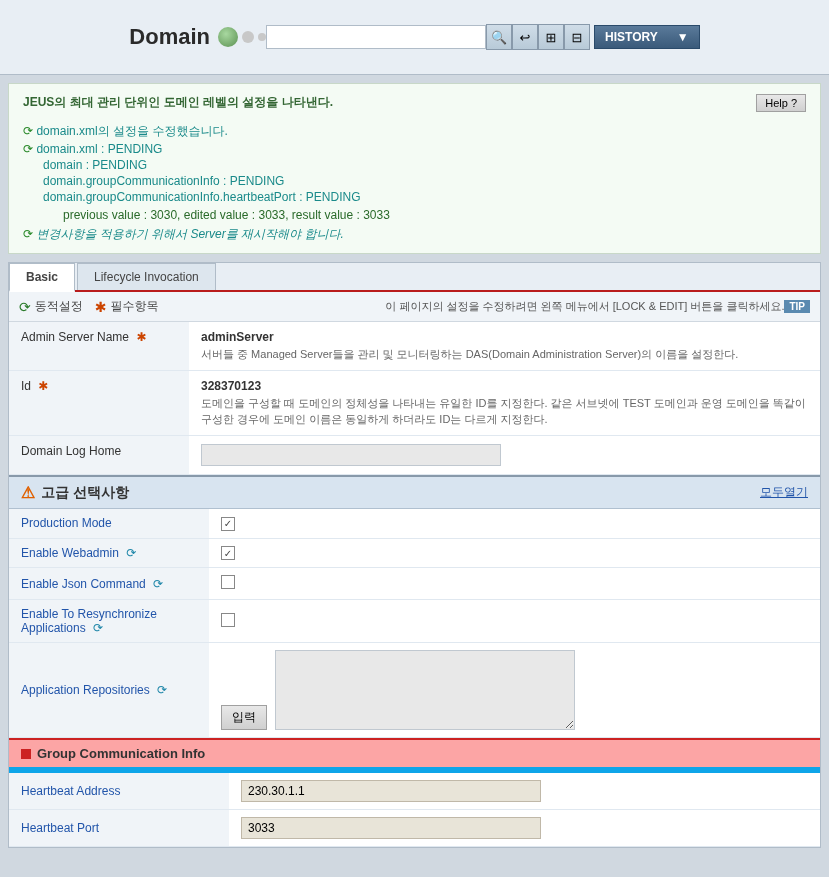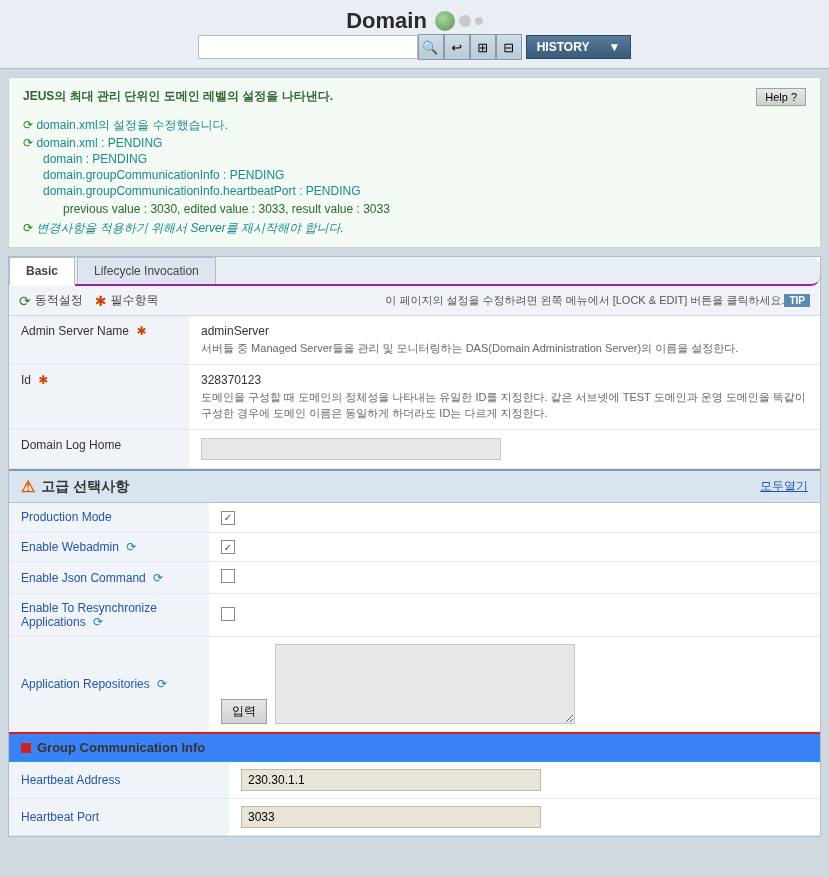--- a/index.html
+++ b/index.html
@@ -1,79 +1,79 @@
 <!DOCTYPE html>
 <html><head>
   <meta charset="utf-8">
   <style>
     * { box-sizing: border-box; margin: 0; padding: 0; }
     body { font-family: Arial, sans-serif; font-size: 12px; background: #d0d8e0; width: 829px; }
 
     
-    .header { background: #e8eef4; padding: 8px 12px; display: flex; align-items: center; justify-content: center; border-bottom: 1px solid #b0bcc8; flex-direction: column; }
+    .header { background: #e8eef4; padding: 24px 12px; display: flex; align-items: center; justify-content: center; border-bottom: 1px solid #b0bcc8; }
     .header-left { display: flex; align-items: center; gap: 8px; }
     .domain-title { font-size: 22px; font-weight: bold; color: #2a2a2a; }
     .dots { display: flex; gap: 4px; align-items: center; }
     .dot1 { width: 20px; height: 20px; border-radius: 50%; background: radial-gradient(circle at 40% 35%, #a8d8a0, #5a9050); }
     .dot2 { width: 12px; height: 12px; border-radius: 50%; background: #c8c8c8; }
     .dot3 { width: 8px; height: 8px; border-radius: 50%; background: #c8c8c8; }
     .header-right { display: flex; align-items: center; gap: 4px; }
     .search-bar { display: flex; align-items: center; }
     .search-input { width: 220px; height: 24px; border: 1px solid #b0bcc8; padding: 2px 6px; font-size: 12px; }
     .icon-btn { width: 26px; height: 26px; border: 1px solid #8899aa; background: linear-gradient(to bottom, #d0dde8, #b8cad8); cursor: pointer; display: flex; align-items: center; justify-content: center; font-size: 13px; }
     .history-btn { background: linear-gradient(to bottom, #5a7a9a, #3a5a7a); color: white; border: 1px solid #2a4a6a; padding: 4px 10px; font-size: 12px; font-weight: bold; cursor: pointer; display: flex; align-items: center; gap: 19px; }
 
     
     .help-btn { float: right; background: linear-gradient(to bottom, #e8e8e8, #d0d0d0); border: 1px solid #a0a0a0; padding: 2px 8px; font-size: 11px; cursor: pointer; }
 
     
     .main-content { background: white; margin: 0 8px 8px 8px; border: 1px solid #b0bcc8; }
 
     
-    .tabs { display: flex; border-bottom: 2px solid #a21caf; background: #e8eef4; border-radius: 9px; }
+    .tabs { display: flex; border-bottom: 2px solid #b91c1c; background: #e8eef4; }
     .tab { padding: 6px 16px; cursor: pointer; font-size: 12px; border: 1px solid #b0bcc8; border-bottom: none; background: #dde6ee; color: #444; margin-right: 2px; }
     .tab.active { background: white; font-weight: bold; border-bottom: 2px solid white; margin-bottom: -2px; }
 
     
     .toolbar { background: #f0f4f8; padding: 6px 10px; display: flex; align-items: center; justify-content: space-between; border-bottom: 1px solid #d0d8e0; }
     .toolbar-left { display: flex; gap: 12px; align-items: center; }
     .toolbar-label { display: flex; align-items: center; gap: 4px; color: #444; font-size: 12px; }
     .dynamic-icon { color: #2a7a2a; font-size: 14px; }
     .required-icon { color: #cc4400; font-size: 14px; }
     .toolbar-right { font-size: 11px; color: #555; display: flex; align-items: center; }
     .tip-badge { background: #5a8ab0; color: white; padding: 1px 5px; font-size: 10px; font-weight: bold; }
 
     
     .form-table { width: 100%; border-collapse: collapse; }
     .form-table tr { border-bottom: 1px solid #e0e8f0; }
     .form-table td { padding: 8px 12px; vertical-align: top; }
     .form-table .label-cell { width: 180px; background: #f0f4f8; font-size: 12px; color: #333; font-weight: normal; }
     .form-table .label-cell .req { color: #cc4400; margin-left: 4px; }
     .form-table .value-cell { font-size: 12px; color: #333; }
-    .form-table .value-main { font-weight: normal; color: #333; margin-bottom: 3px; }
+    .form-table .value-main { font-weight: bold; color: #333; margin-bottom: 3px; }
     .form-table .value-desc { font-size: 11px; color: #666; line-height: 1.4; }
     .empty-input { width: 300px; height: 22px; background: #e8e8e8; border: 1px solid #c0c8d0; }
 
     
     .advanced-header { background: #d8e4f0; padding: 6px 12px; display: flex; align-items: center; justify-content: space-between; border-top: 2px solid #8899aa; border-bottom: 1px solid #b0c0d0; }
     .advanced-title { display: flex; align-items: center; gap: 6px; font-size: 14px; font-weight: bold; color: #333; }
     .warning-icon { color: #e06000; font-size: 16px; }
     .expand-all { color: #2255aa; font-size: 12px; cursor: pointer; text-decoration: underline; }
 
     .adv-table { width: 100%; border-collapse: collapse; }
     .adv-table tr { border-bottom: 1px solid #e0e8f0; }
     .adv-table td { padding: 7px 12px; vertical-align: middle; }
     .adv-table .label-cell { width: 200px; background: #f0f4f8; font-size: 12px; color: #2255aa; }
     .adv-table .label-cell .sync-icon { color: #2288aa; margin-left: 4px; }
     .adv-table .value-cell { font-size: 12px; }
     .checkbox-styled { width: 14px; height: 14px; border: 1px solid #888; background: white; display: inline-flex; align-items: center; justify-content: center; font-size: 10px; }
     .checkbox-checked::after { content: '✓'; color: #444; }
 
     
-    .section-header { background: #3b82f6; padding: 6px 12px; border-top: 2px solid #cc2222; border-bottom: 1px solid #0ea5e9; display: flex; align-items: center; gap: 6px; }
+    .section-header { background: #fca5a5; padding: 6px 12px; border-top: 2px solid #cc2222; border-bottom: 6px solid #0ea5e9; display: flex; align-items: center; gap: 6px; }
     .section-title { font-size: 13px; font-weight: bold; color: #333; }
     .red-square { width: 10px; height: 10px; background: #cc2222; display: inline-block; }
 
     .gc-table { width: 100%; border-collapse: collapse; }
     .gc-table tr { border-bottom: 1px solid #e0e8f0; }
     .gc-table td { padding: 7px 12px; vertical-align: middle; }
     .gc-table .label-cell { width: 220px; background: #f0f4f8; font-size: 12px; color: #2255aa; }
     .gc-table .value-cell { font-size: 12px; border-radius: 16px; }
     .field-input { width: 300px; height: 22px; background: #e8e4d8; border: 1px solid #c0b8a8; padding: 2px 6px; font-size: 12px; }
 

